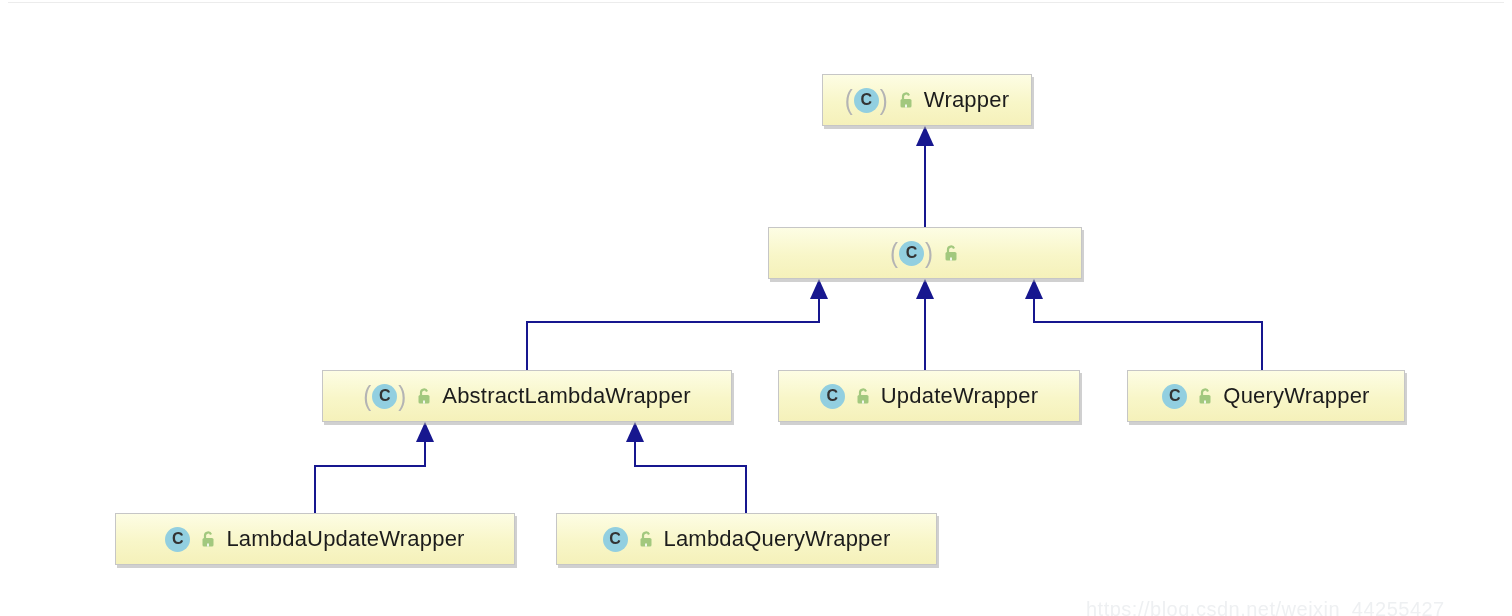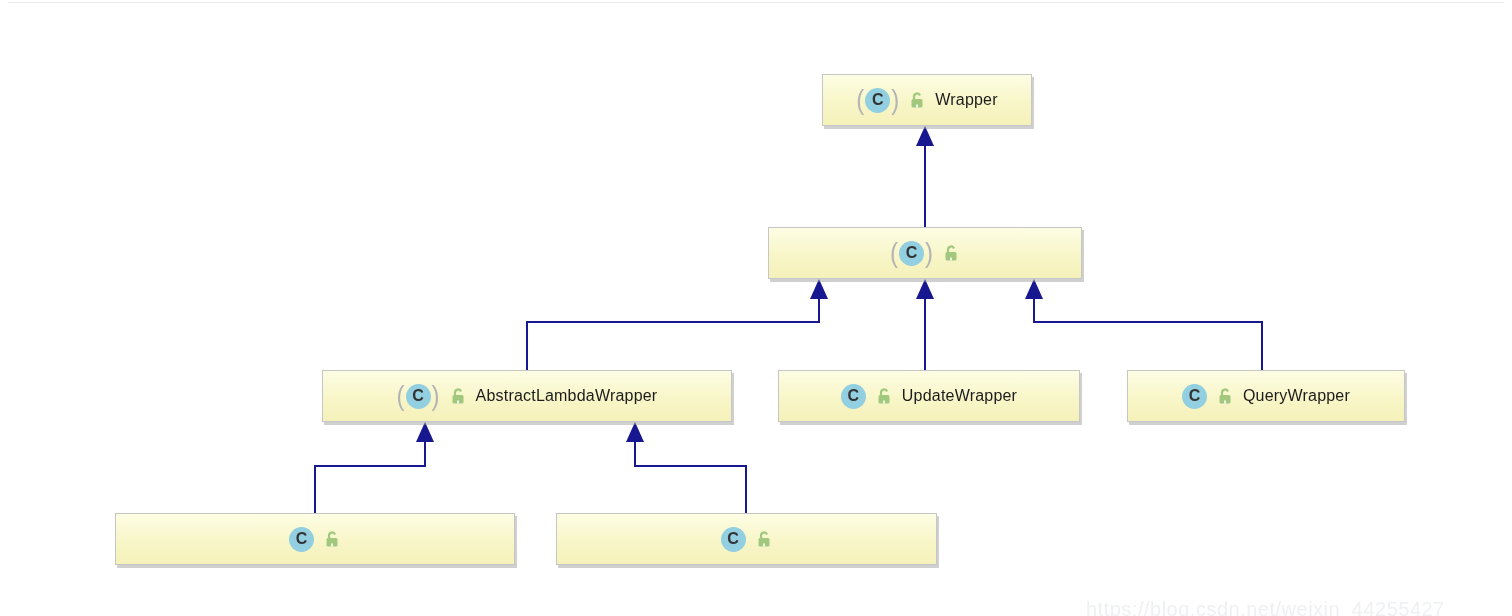--- a/index.html
+++ b/index.html
@@ -12,21 +12,21 @@
   svg.edges{position:absolute;left:0;top:0;width:1512px;height:616px;pointer-events:none;}
   .node{
     position:absolute;box-sizing:border-box;
     display:flex;align-items:center;justify-content:center;gap:9px;
     background:linear-gradient(180deg,#fdfde4 0%,#f8f6c8 55%,#f5f1ba 100%);
     border:1px solid #c6c6c6;
     box-shadow:2px 3px 0 rgba(150,150,150,0.45);
     cursor:default;
   }
   .node .lbl{
-    font-size:16px;color:#1c1c1c;white-space:nowrap;letter-spacing:0.2px;
+    font-size:22px;color:#1c1c1c;white-space:nowrap;letter-spacing:0.2px;
   }
   .cls-icon{display:inline-flex;align-items:center;gap:1px;}
   .cls-icon .paren{
     font-size:24px;color:#b4b4b4;font-weight:400;line-height:24px;
     transform:scaleY(1.15);
   }
   .cls-icon .cc{
     display:inline-flex;align-items:center;justify-content:center;
     width:25px;height:25px;border-radius:50%;
     background:#92cfe0;
@@ -120,26 +120,28 @@
       </div>
       <div class="node" style="left: 115px; top: 513px; width: 400px; height: 52px;">
         <span class="cls-icon">
           <span class="cc">C</span>
         </span>
         <svg width="18" height="18" viewBox="0 0 18 18" class="lockwrap">
           <path d="M6 8.5 V5.6 a3.1 3.1 0 0 1 6 -1.1" fill="none" stroke="#a2c87e" stroke-width="2.2"></path>
           <rect x="3.5" y="8" width="11" height="8.5" rx="1.6" fill="#a2c87e"></rect>
           <rect x="8" y="13.5" width="2" height="3" fill="#ffffff" opacity="0.85"></rect>
         </svg>
+        <span class="lbl">LambdaUpdateWrapper</span>
       </div>
       <div class="node" style="left: 556px; top: 513px; width: 381px; height: 52px;">
         <span class="cls-icon">
           <span class="cc">C</span>
         </span>
         <svg width="18" height="18" viewBox="0 0 18 18" class="lockwrap">
           <path d="M6 8.5 V5.6 a3.1 3.1 0 0 1 6 -1.1" fill="none" stroke="#a2c87e" stroke-width="2.2"></path>
           <rect x="3.5" y="8" width="11" height="8.5" rx="1.6" fill="#a2c87e"></rect>
           <rect x="8" y="13.5" width="2" height="3" fill="#ffffff" opacity="0.85"></rect>
         </svg>
+        <span class="lbl">LambdaQueryWrapper</span>
       </div>
     </div>
   <div class="watermark">https://blog.csdn.net/weixin_44255427</div>
 </div>
 
 </body></html>

